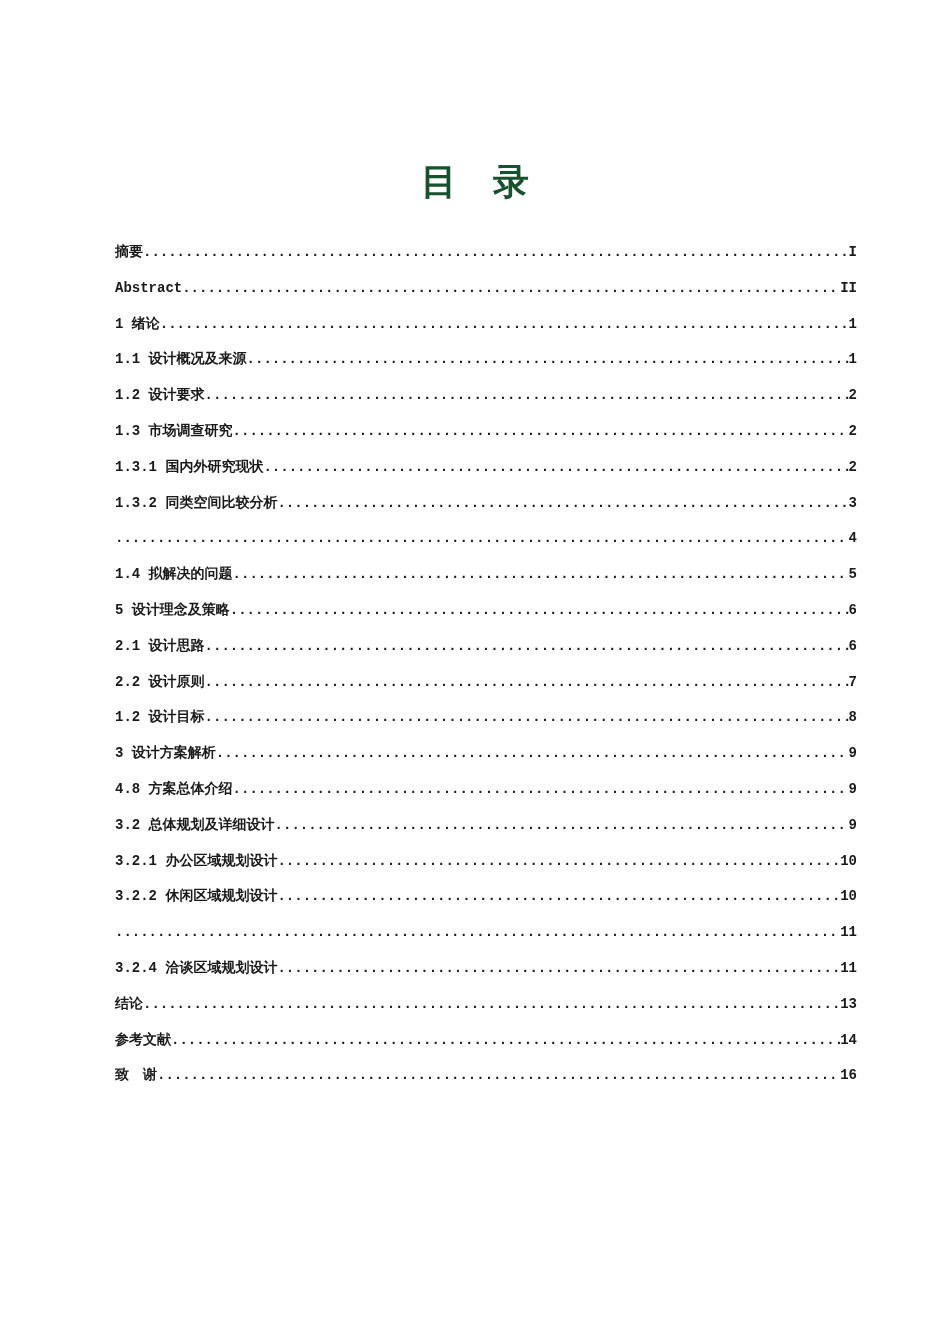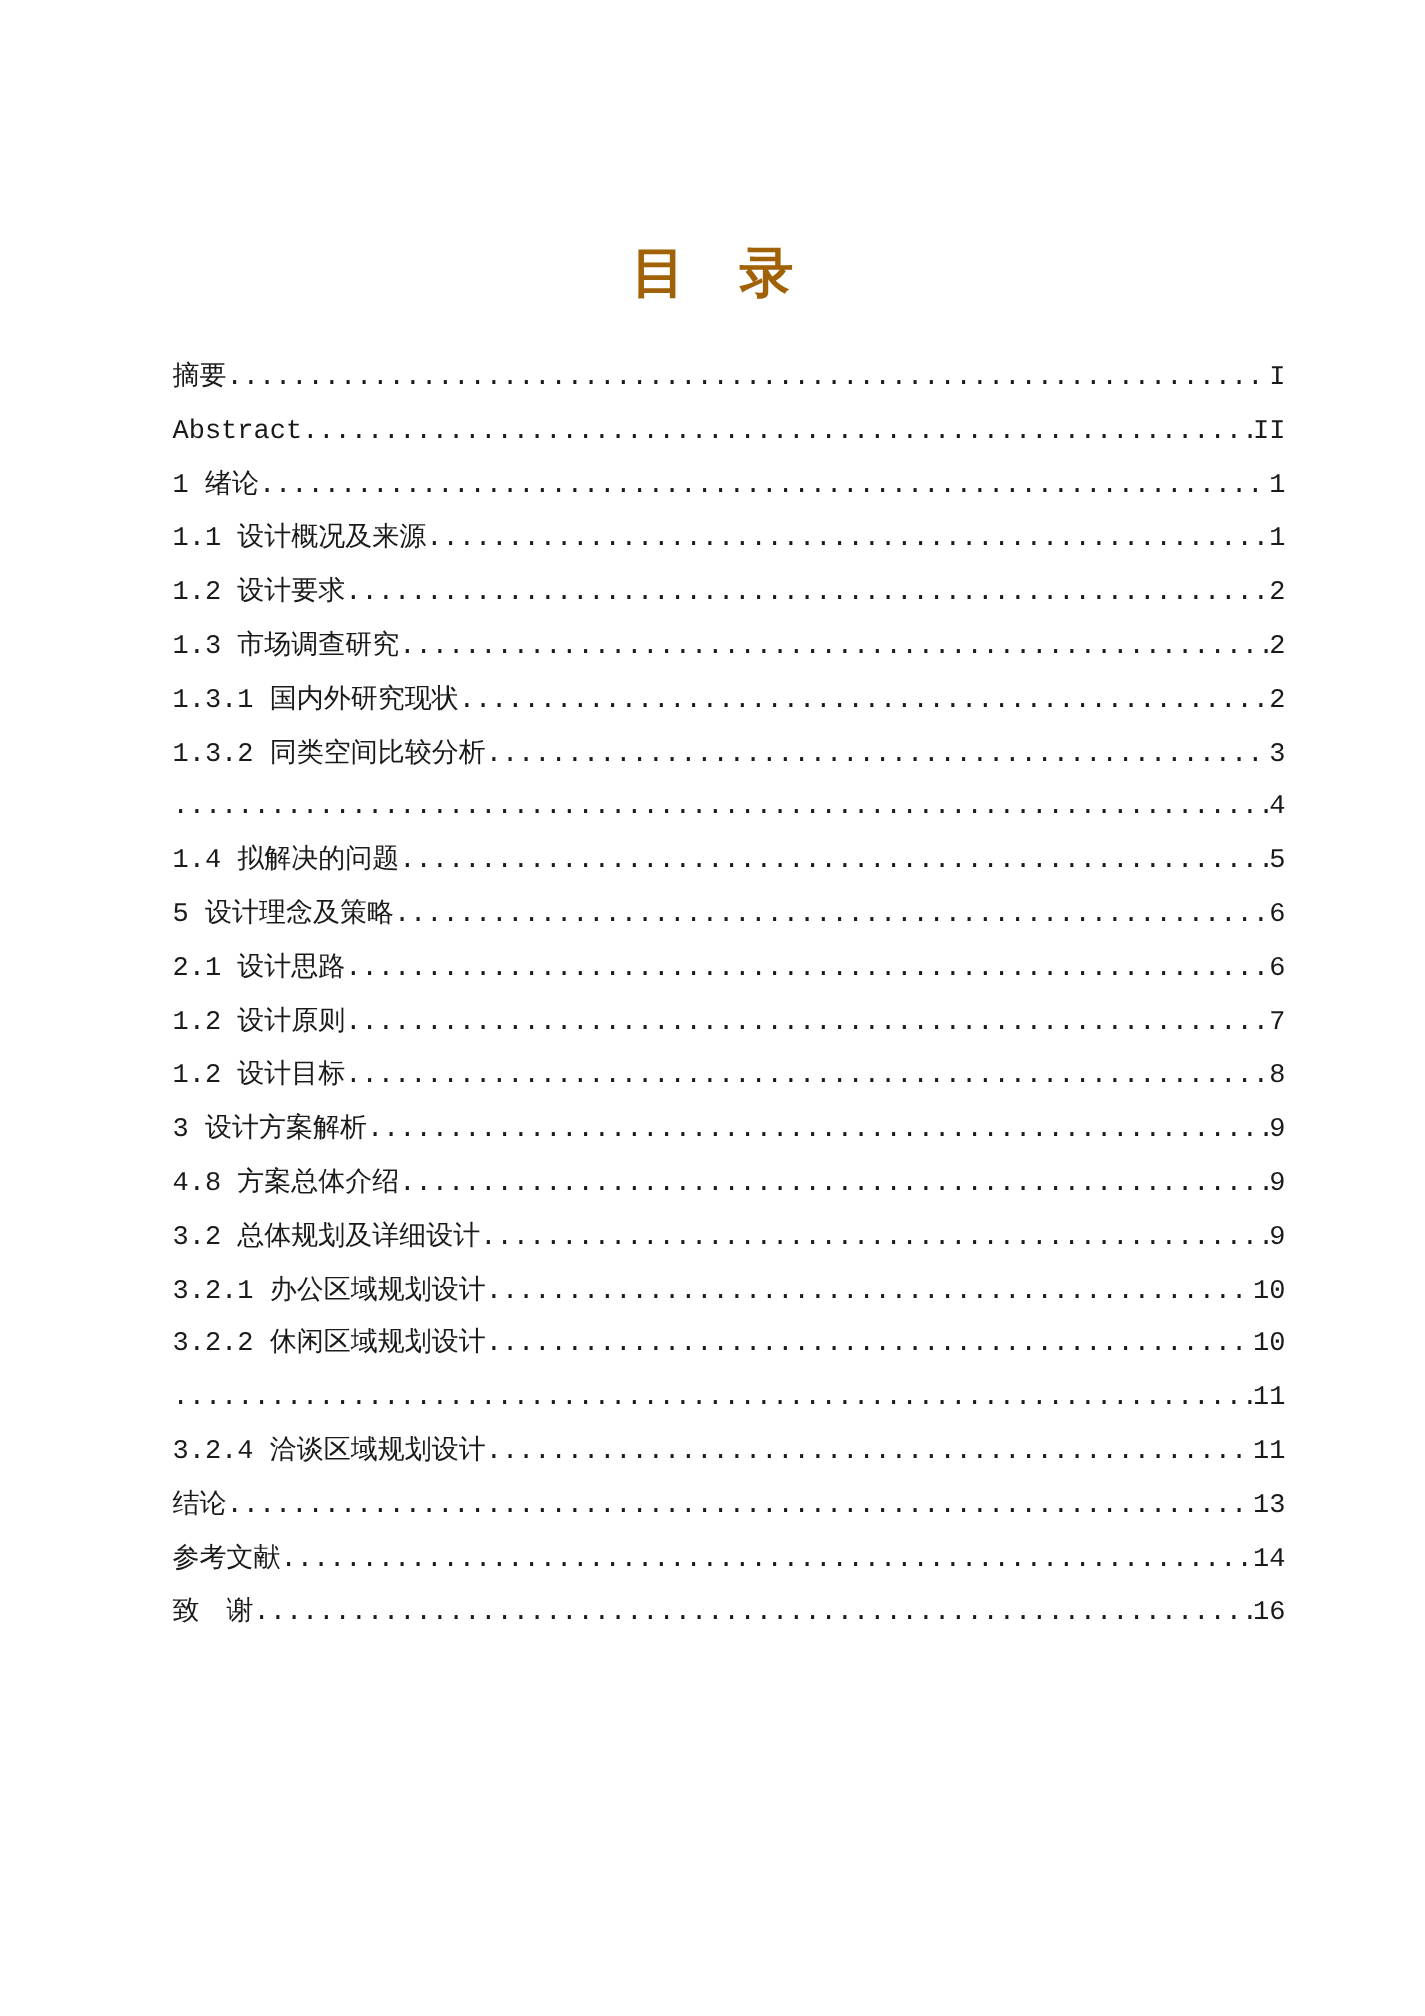--- a/index.html
+++ b/index.html
@@ -13,37 +13,38 @@
     font-family: "Liberation Mono", "DejaVu Sans Mono", monospace;
   }
   .doc-title {
     position: absolute;
     top: 158px;
     left: 0;
     width: 100%;
     text-align: center;
     font-size: 36px;
     font-weight: bold;
-    color: #a16207;
+    color: #14532d;
     font-family: "Liberation Mono", "DejaVu Sans Mono", monospace;
     white-space: pre;
   }
   .toc {
     position: absolute;
     top: 235px;
     left: 115px;
     right: 93px;
   }
   .toc-row {
     display: flex;
     align-items: center;
     height: 35.8px;
     line-height: 35.8px;
-    font-size: 18px;
+    font-size: 14px;
     cursor: pointer;
+    font-weight: bold;
   }
   .toc-label {
     flex: 0 0 auto;
     white-space: pre;
   }
   .toc-dots {
     flex: 1 1 auto;
     overflow: hidden;
     white-space: nowrap;
     min-width: 0;
@@ -127,21 +128,21 @@
         <span class="toc-page">6</span>
       </div>
 
       <div class="toc-row">
         <span class="toc-label">2.1 设计思路</span>
         <span class="toc-dots" aria-hidden="true">........................................................................................................................................................................................................</span>
         <span class="toc-page">6</span>
       </div>
 
       <div class="toc-row">
-        <span class="toc-label">1.2 设计原则</span>
+        <span class="toc-label">2.2 设计原则</span>
         <span class="toc-dots" aria-hidden="true">........................................................................................................................................................................................................</span>
         <span class="toc-page">7</span>
       </div>
 
       <div class="toc-row">
         <span class="toc-label">1.2 设计目标</span>
         <span class="toc-dots" aria-hidden="true">........................................................................................................................................................................................................</span>
         <span class="toc-page">8</span>
       </div>
 

